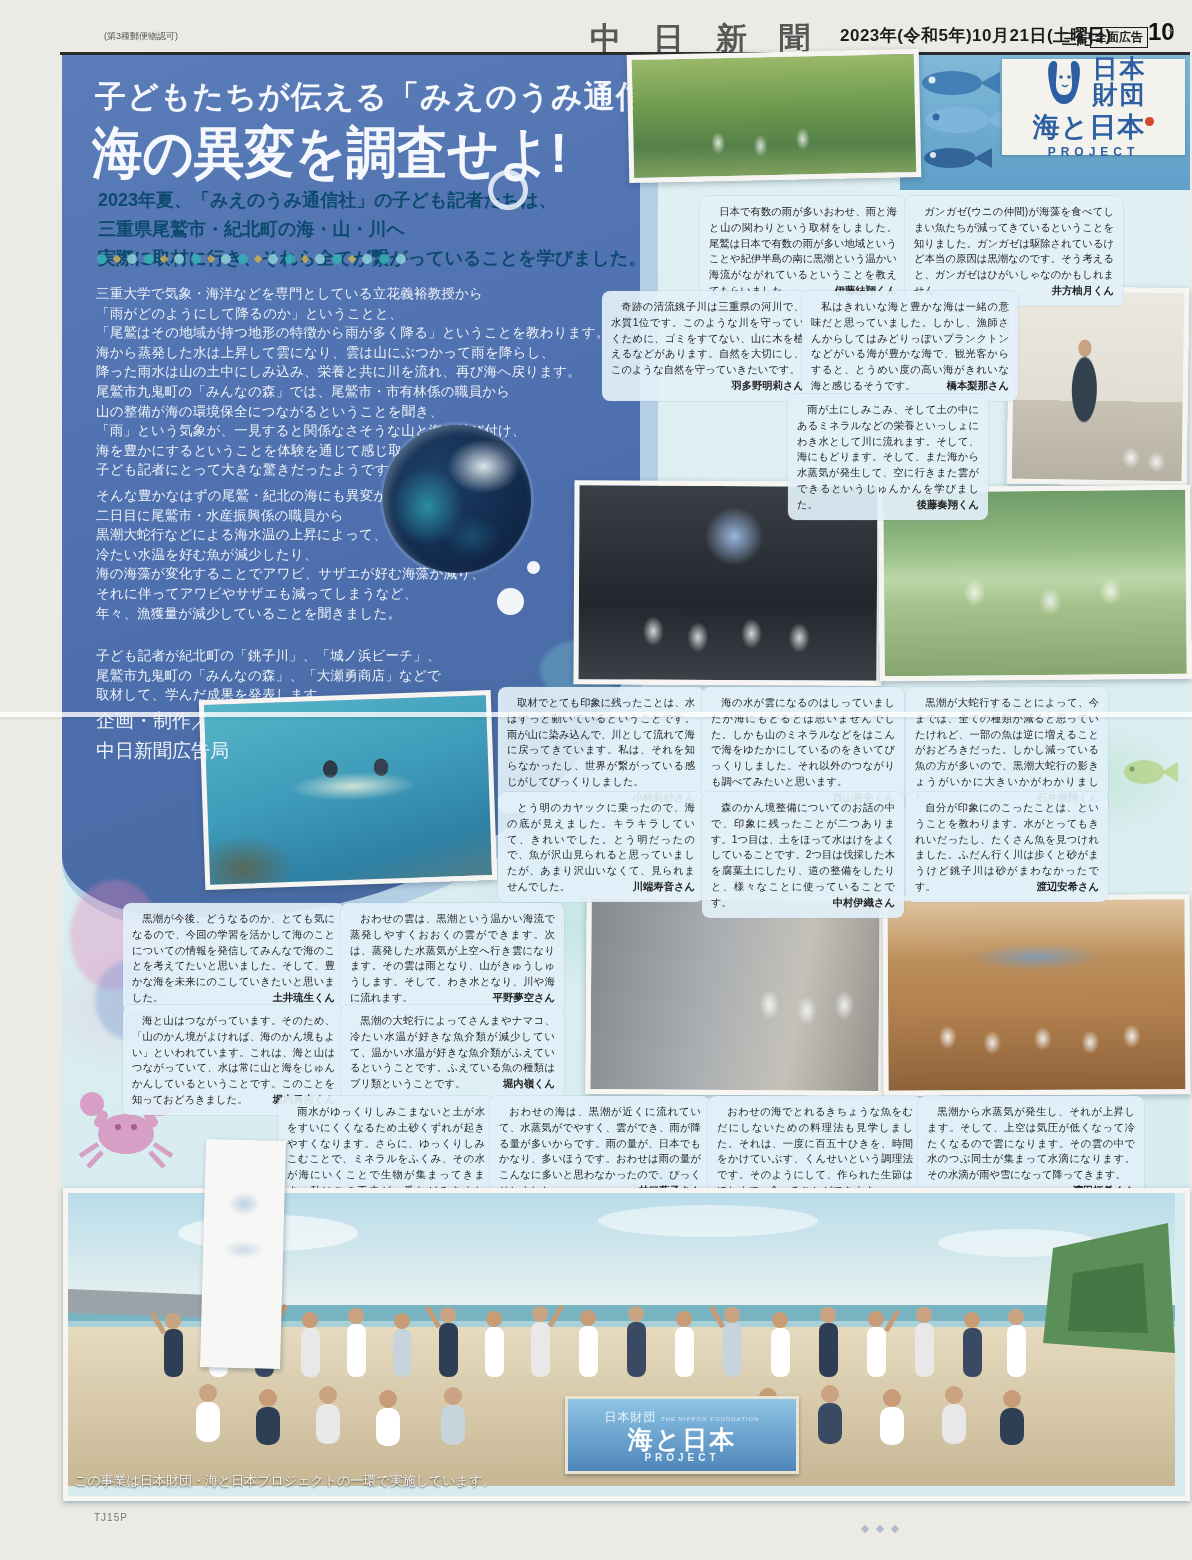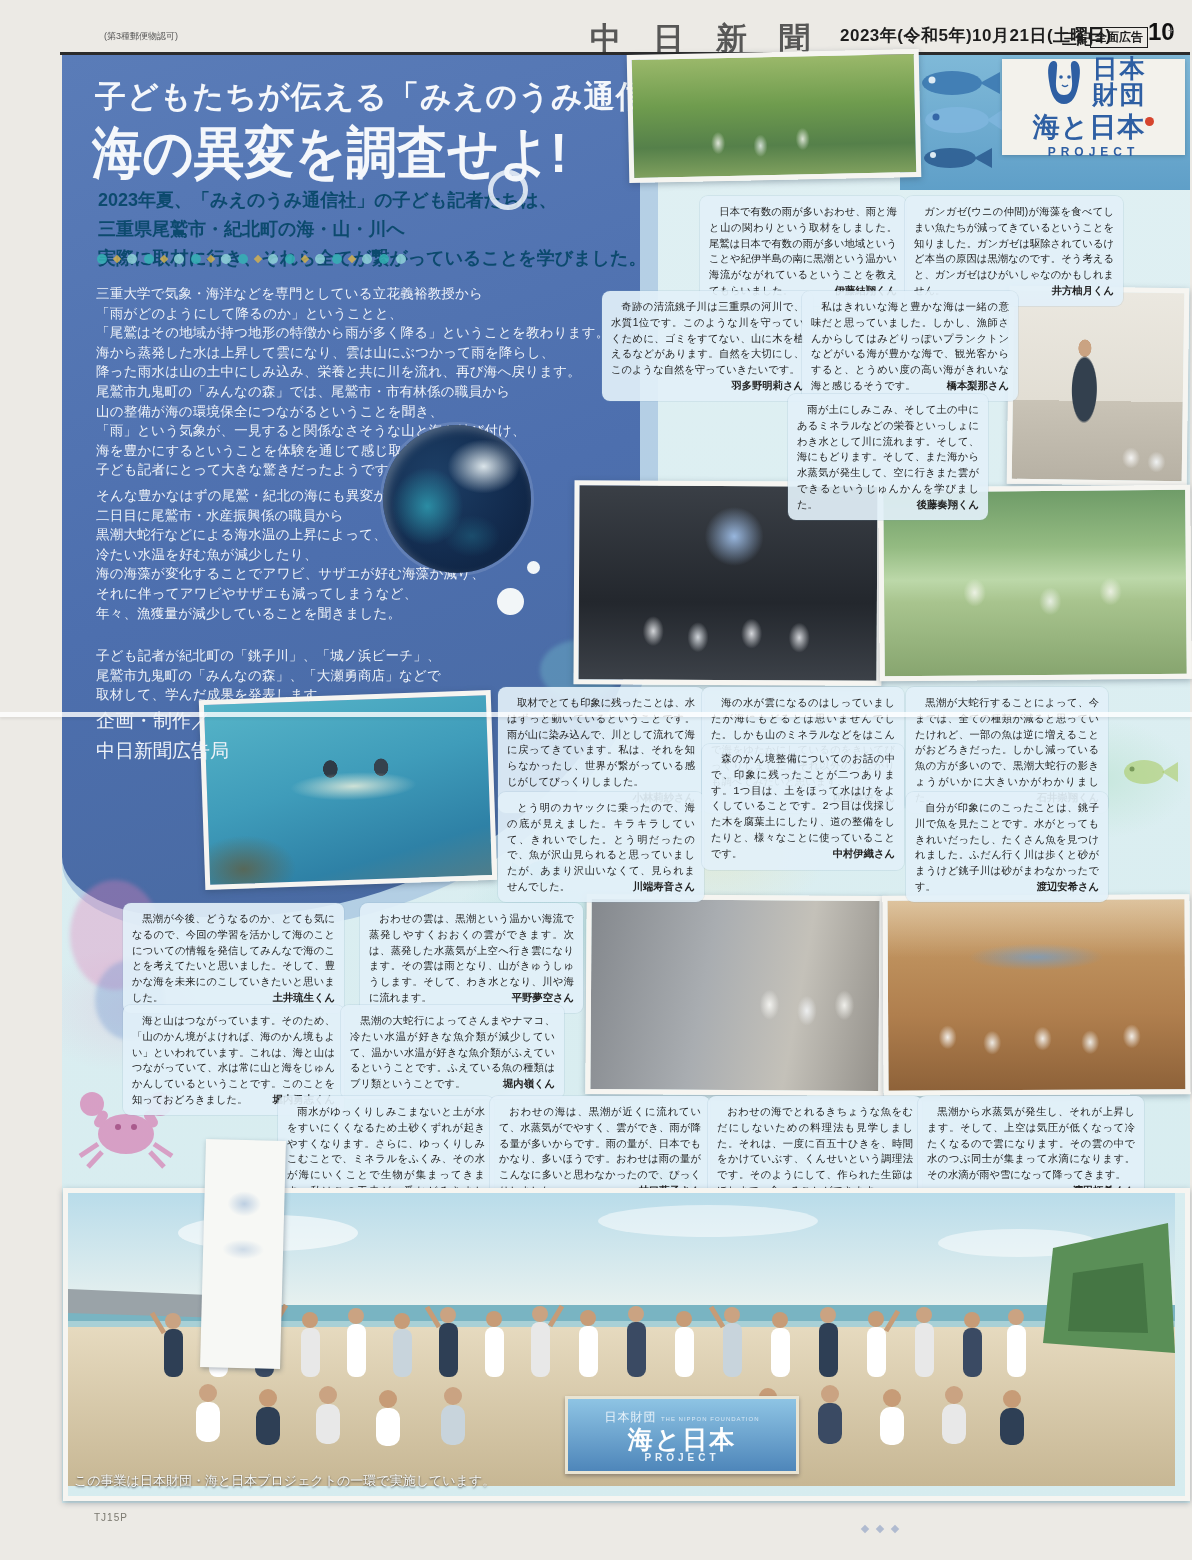--- a/index.html
+++ b/index.html
@@ -267,30 +267,30 @@
     </div>
   <div class="cbox abs" style="left:702px;top:687px;width:184px;">
       <p class="ct"><span>海の水が雲になるのはしっていましたが海にもどるとは思いませんでした。しかも山のミネラルなどをはこんで海をゆたかにしているのをきいてびっくりしました。それ以外のつながりも調べてみたいと思います。</span><span class="au">西山将史くん</span></p>
     </div>
   <div class="cbox abs" style="left:906px;top:687px;width:184px;">
       <p class="ct"><span>黒潮が大蛇行することによって、今までは、全ての種類が減ると思っていたけれど、一部の魚は逆に増えることがおどろきだった。しかし減っている魚の方が多いので、黒潮大蛇行の影きょうがいかに大きいかがわかりました。</span><span class="au">石井崇翔くん</span></p>
     </div>
   <div class="cbox abs" style="left:498px;top:792px;width:188px;">
       <p class="ct"><span>とう明のカヤックに乗ったので、海の底が見えました。キラキラしていて、きれいでした。とう明だったので、魚が沢山見られると思っていましたが、あまり沢山いなくて、見られませんでした。</span><span class="au">川端寿音さん</span></p>
     </div>
-  <div class="cbox abs" style="left:702px;top:744px;width:184px;font-family:Liberation Mono, monospace;">
+  <div class="cbox abs" style="left:702px;top:792px;width:184px;">
       <p class="ct"><span>森のかん境整備についてのお話の中で、印象に残ったことが二つあります。1つ目は、土をほって水はけをよくしていることです。2つ目は伐採した木を腐葉土にしたり、道の整備をしたりと、様々なことに使っていることです。</span><span class="au">中村伊織さん</span></p>
     </div>
   <div class="cbox abs" style="left:906px;top:792px;width:184px;">
-      <p class="ct"><span>自分が印象にのこったことは、銚子川で魚を見たことです。水がとってもきれいだったし、たくさん魚を見つけれました。ふだん行く川は歩くと砂がまうけど銚子川は砂がまわなかったです。</span><span class="au">渡辺安希さん</span></p>
+      <p class="ct"><span>自分が印象にのこったことは、ということを教わります。水がとってもきれいだったし、たくさん魚を見つけれました。ふだん行く川は歩くと砂がまうけど銚子川は砂がまわなかったです。</span><span class="au">渡辺安希さん</span></p>
     </div>
   <div class="cbox abs" style="left:123px;top:903px;width:203px;">
       <p class="ct"><span>黒潮が今後、どうなるのか、とても気になるので、今回の学習を活かして海のことについての情報を発信してみんなで海のことを考えてたいと思いました。そして、豊かな海を未来にのこしていきたいと思いました。</span><span class="au">土井琉生くん</span></p>
     </div>
-  <div class="cbox abs" style="left:360px;top:903px;width:205px;">
+  <div class="cbox abs" style="left:341px;top:903px;width:205px;">
       <p class="ct"><span>おわせの雲は、黒潮という温かい海流で蒸発しやすくおおくの雲ができます。次は、蒸発した水蒸気が上空へ行き雲になります。その雲は雨となり、山がきゅうしゅうします。そして、わき水となり、川や海に流れます。</span><span class="au">平野夢空さん</span></p>
     </div>
   <div class="cbox abs" style="left:123px;top:1005px;width:203px;">
       <p class="ct"><span>海と山はつながっています。そのため、「山のかん境がよければ、海のかん境もよい」といわれています。これは、海と山はつながっていて、水は常に山と海をじゅんかんしているということです。このことを知っておどろきました。</span><span class="au">堀内勇志くん</span></p>
     </div>
   <div class="cbox abs" style="left:341px;top:1005px;width:205px;">
       <p class="ct"><span>黒潮の大蛇行によってさんまやナマコ、冷たい水温が好きな魚介類が減少していて、温かい水温が好きな魚介類がふえているということです。ふえている魚の種類はブリ類ということです。</span><span class="au">堀内嶺くん</span></p>
     </div>
   <div class="cbox abs" style="left:278px;top:1096px;width:198px;">
       <p class="ct"><span>雨水がゆっくりしみこまないと土が水をすいにくくなるため土砂くずれが起きやすくなります。さらに、ゆっくりしみこむことで、ミネラルをふくみ、その水が海にいくことで生物が集まってきます。私はこの工夫が一番おどろきました。</span><span class="au">木村藍里さん</span></p>

